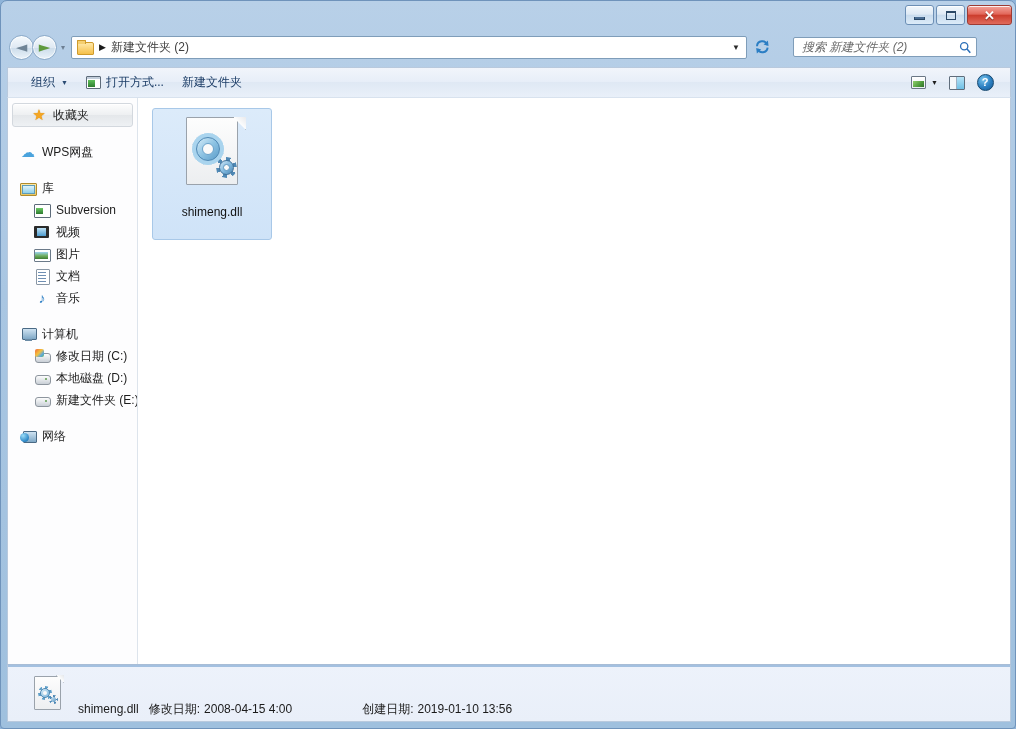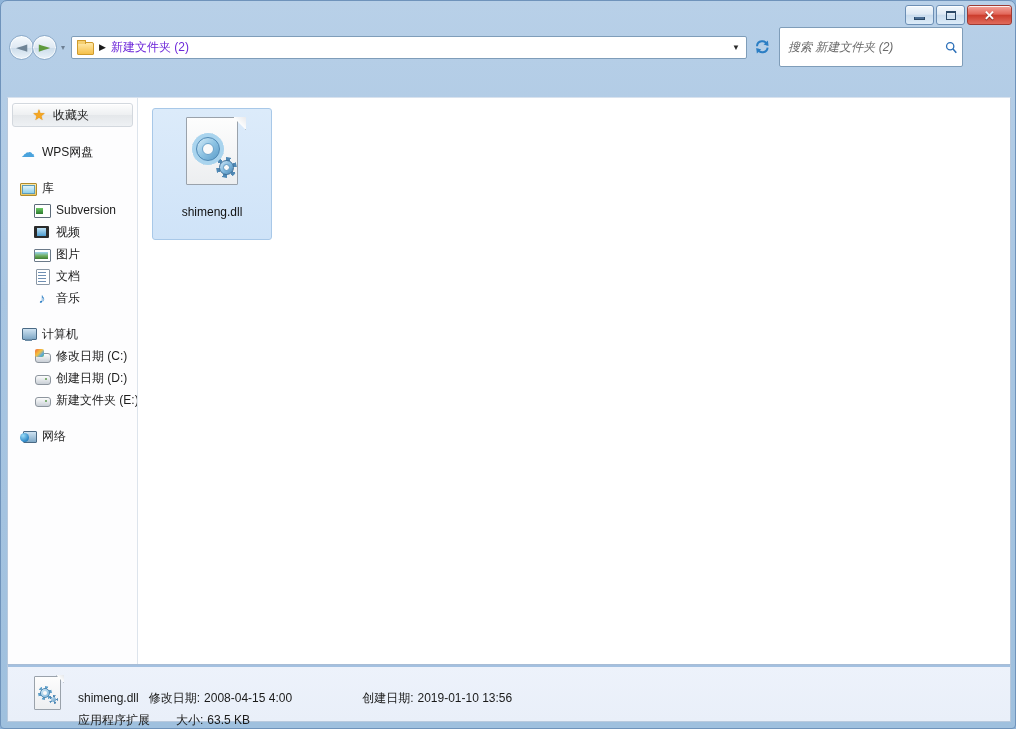--- a/index.html
+++ b/index.html
@@ -145,41 +145,41 @@
     border-bottom: none;
     border-radius: 1px 1px 0 0;
   }
   .crumb-sep {
     margin: 0 5px 0 6px;
     font-size: 9px;
     color: #1a1a1a;
   }
   .crumb-text {
     font-size: 12px;
-    color: #6d28d9;
+    color: #404040;
   }
   #addr-dropdown {
     position: absolute;
     right: 6px; top: 50%;
     transform: translateY(-50%);
     font-size: 8px;
     color: #2a2a2a;
   }
 
   #refreshbtn {
     margin-left: 4px;
     width: 23px; height: 23px;
     display: flex; align-items: center; justify-content: center;
     border: 1px solid transparent;
   }
   #refreshbtn svg { display: block; }
 
   #searchbox {
-    margin-left: 5px;
-    width: 184px; height: 40px;
+    margin-left: 19px;
+    width: 184px; height: 20px;
     background: #fff;
     border: 1px solid #7f9db9;
     border-radius: 2px;
     display: flex;
     align-items: center;
     padding: 0 4px 0 8px;
   }
   #search-input {
     flex: 1;
     border: none;
@@ -777,20 +777,46 @@
 
     <div id="searchbox">
       <input id="search-input" type="text" placeholder="搜索 新建文件夹 (2)" style="">
       <svg width="15" height="15" viewBox="0 0 15 15">
         <circle cx="6" cy="6" r="4.2" fill="none" stroke="#2b6fb8" stroke-width="1.5"></circle>
         <line x1="9" y1="9" x2="13" y2="13.5" stroke="#2b6fb8" stroke-width="1.8"></line>
       </svg>
     </div>
   </div>
 
+  <div id="toolbar">
+    <div class="tbitem" id="tb-organize">
+      <span>组织</span>
+      <span class="tb-caret">▼</span>
+    </div>
+    <div class="tbitem">
+      <span class="tb-openwith-icon"></span>
+      <span>打开方式...</span>
+    </div>
+    <div class="tbitem">
+      <span>新建文件夹</span>
+    </div>
+
+    <div id="toolbar-right">
+      <div class="tbr">
+        <span class="viewicon"></span>
+      </div>
+      <span class="viewcaret">▼</span>
+      <div class="tbr">
+        <span class="paneicon"></span>
+      </div>
+      <div class="tbr">
+        <span class="helpicon">?</span>
+      </div>
+    </div>
+  </div>
 
   <div id="bodyarea">
 
     <div id="navpane">
       <div class="navitem favorites">
         <span class="nav-ico ico-star">★</span>
         <span class="nav-label">收藏夹</span>
       </div>
 
       <div class="nav-section-gap"></div>
@@ -832,21 +858,21 @@
       <div class="navitem">
         <span class="nav-ico ico-computer"></span>
         <span class="nav-label">计算机</span>
       </div>
       <div class="navitem child">
         <span class="nav-ico ico-drive-sys"></span>
         <span class="nav-label">修改日期 (C:)</span>
       </div>
       <div class="navitem child">
         <span class="nav-ico ico-drive"></span>
-        <span class="nav-label">创建日期 (D:)</span>
+        <span class="nav-label">本地磁盘 (D:)</span>
       </div>
       <div class="navitem child">
         <span class="nav-ico ico-drive"></span>
         <span class="nav-label">新建文件夹 (E:)</span>
       </div>
 
       <div class="nav-section-gap"></div>
 
       <div class="navitem">
         <span class="nav-ico ico-network"></span>
@@ -883,21 +909,16 @@
     </div>
 
     <div id="statustext">
       <div class="status-line">
         <span class="st-name">shimeng.dll</span>
         <span class="st-modified-label">修改日期:</span>
         <span>2008-04-15 4:00</span>
         <span class="st-created">创建日期:</span>
         <span style="margin-left:4px">2019-01-10 13:56</span>
       </div>
-      <div class="status-line">
-        <span class="st-type">应用程序扩展</span>
-        <span class="st-size-label">大小:</span>
-        <span>63.5 KB</span>
-      </div>
     </div>
   </div>
 
 </div>
 
 </body></html>

